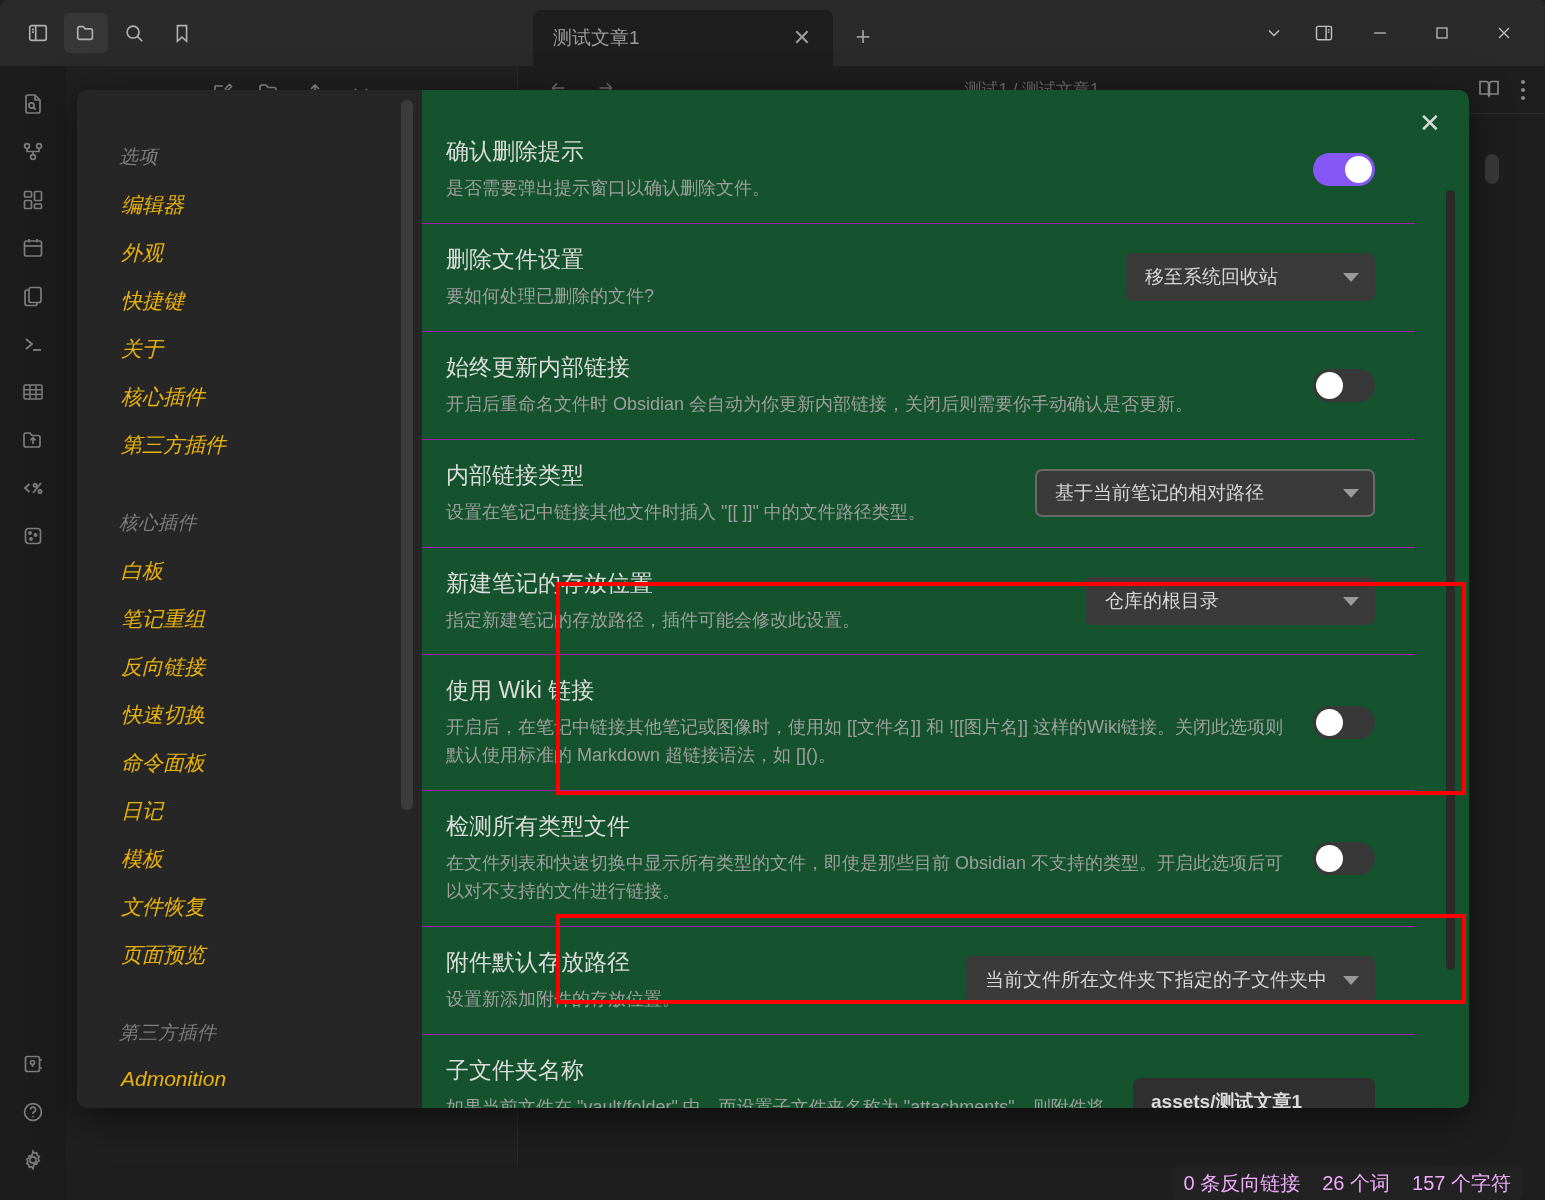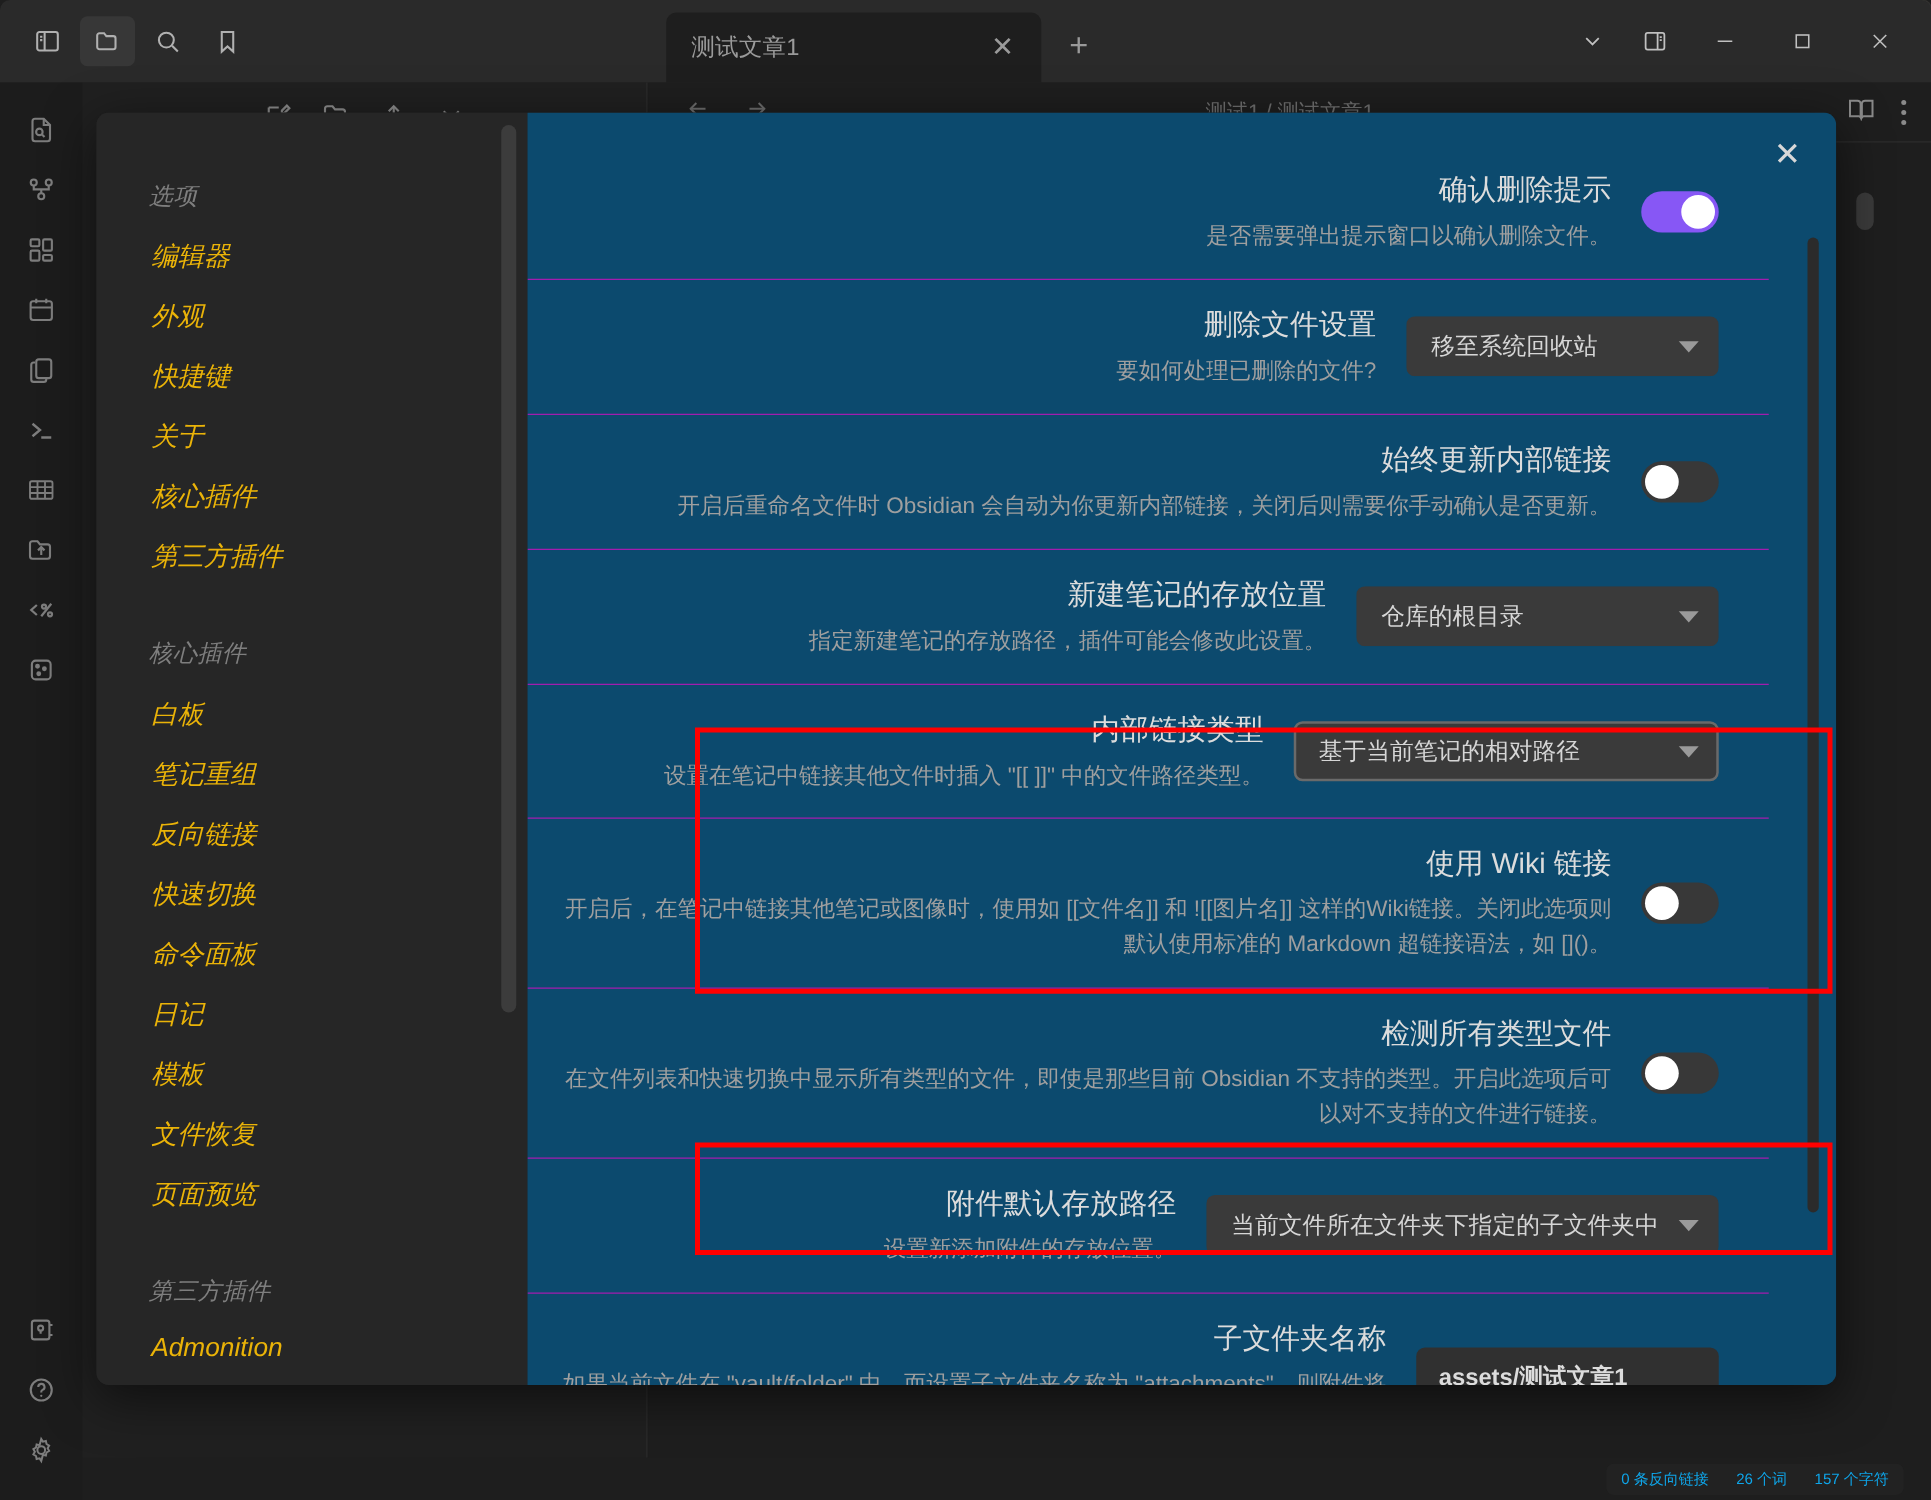--- a/index.html
+++ b/index.html
@@ -102,21 +102,21 @@
     position: absolute; right: 46px; top: 88px; width: 14px; height: 30px;
     background: #3a3a3a; border-radius: 7px;
   }
 
   
   .statusbar {
     position: absolute; right: 0; bottom: 0; height: 34px; width: 400px;
     display: flex; align-items: center; justify-content: flex-end; padding-right: 22px;
   }
   .status-pill {
-    display: flex; gap: 22px; color: #0ea5e9; font-size: 12px;
+    display: flex; gap: 22px; color: #f0abfc; font-size: 20px;
     background: #222222; padding: 4px 12px; border-radius: 6px; text-align: center;
   }
 
   
   .modal {
     position: absolute; left: 77px; top: 90px; width: 1392px; height: 1018px;
     background: #1f1f1f; border-radius: 10px; display: flex; overflow: hidden;
     box-shadow: 0 10px 40px rgba(0,0,0,.55);
   }
   .modal-close {
@@ -138,23 +138,22 @@
     margin-bottom: 2px; cursor: pointer;
   }
   .ms-item.selected { background: #8757f5; color: #ffffff; }
   .ms-gap { height: 26px; }
   .ms-scrollbar {
     position: absolute; right: 9px; top: 10px; width: 12px; height: 710px;
     background: #3c3c3c; border-radius: 6px;
   }
 
   .modal-main {
-    flex: 1; position: relative; overflow: hidden; background: #0c4a6e;
+    flex: 1; position: relative; overflow: hidden; background: #14532d;
     padding: 0 54px 0 0;
-    text-align: right;
   }
   .main-scroll { padding: 26px 0 0 0; }
 
   .setting-row {
     display: flex; align-items: center; justify-content: space-between;
     border-top: 1px solid #a21caf; padding: 20px 40px 20px 24px; gap: 24px;
   }
   .setting-row:first-child { border-top: none; }
   .setting-info { flex: 1; min-width: 0; }
   .setting-name { color: #dcdcdc; font-size: 23px; margin-bottom: 8px; }
@@ -519,44 +518,44 @@
               <div class="setting-desc">开启后重命名文件时 Obsidian 会自动为你更新内部链接，关闭后则需要你手动确认是否更新。</div>
             </div>
             <div class="setting-control">
               <div class="toggle">
                 <span class="knob"></span>
               </div>
             </div>
           </div>
           <div class="setting-row">
             <div class="setting-info">
+              <div class="setting-name">内部链接类型</div>
+              <div class="setting-desc">设置在笔记中链接其他文件时插入 "[[ ]]" 中的文件路径类型。</div>
+            </div>
+            <div class="setting-control">
+              <div class="dropdown dd-w1 focused">
+                <span>基于当前笔记的相对路径</span>
+                <span class="caret"></span>
+              </div>
+            </div>
+          </div>
+          <div class="setting-row">
+            <div class="setting-info">
               <div class="setting-name">新建笔记的存放位置</div>
               <div class="setting-desc">指定新建笔记的存放路径，插件可能会修改此设置。</div>
             </div>
             <div class="setting-control">
               <div class="dropdown dd-w3">
                 <span>仓库的根目录</span>
                 <span class="caret"></span>
               </div>
             </div>
           </div>
           <div class="setting-row">
             <div class="setting-info">
-              <div class="setting-name">内部链接类型</div>
-              <div class="setting-desc">设置在笔记中链接其他文件时插入 "[[ ]]" 中的文件路径类型。</div>
-            </div>
-            <div class="setting-control">
-              <div class="dropdown dd-w1 focused">
-                <span>基于当前笔记的相对路径</span>
-                <span class="caret"></span>
-              </div>
-            </div>
-          </div>
-          <div class="setting-row">
-            <div class="setting-info">
               <div class="setting-name">使用 Wiki 链接</div>
               <div class="setting-desc">开启后，在笔记中链接其他笔记或图像时，使用如 [[文件名]] 和 ![[图片名]] 这样的Wiki链接。关闭此选项则默认使用标准的 Markdown 超链接语法，如 []()。</div>
             </div>
             <div class="setting-control">
               <div class="toggle">
                 <span class="knob"></span>
               </div>
             </div>
           </div>
           <div class="setting-row">

